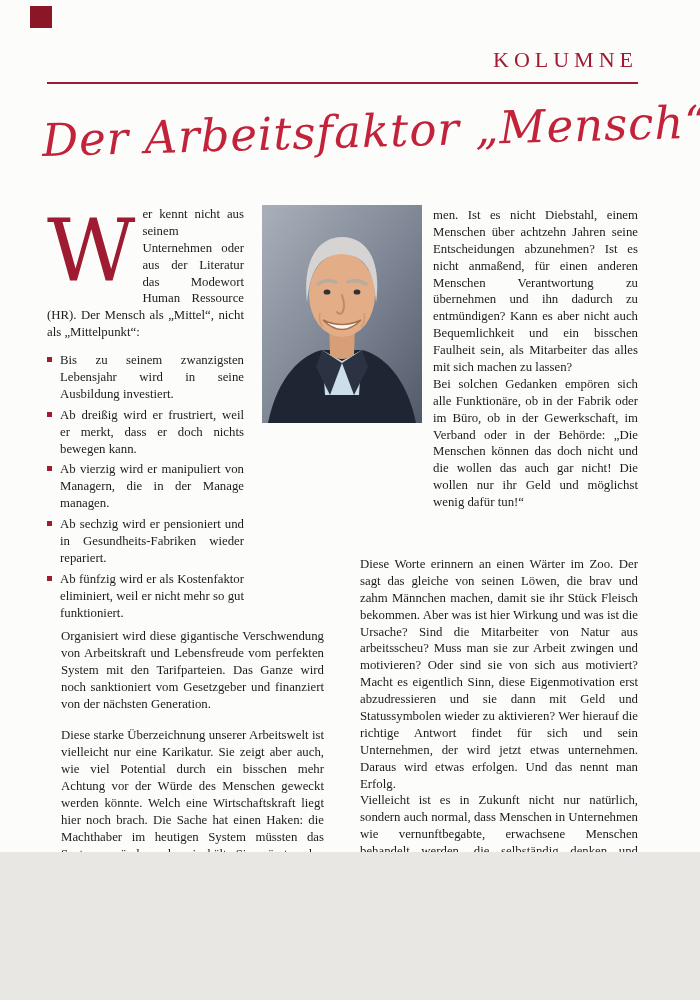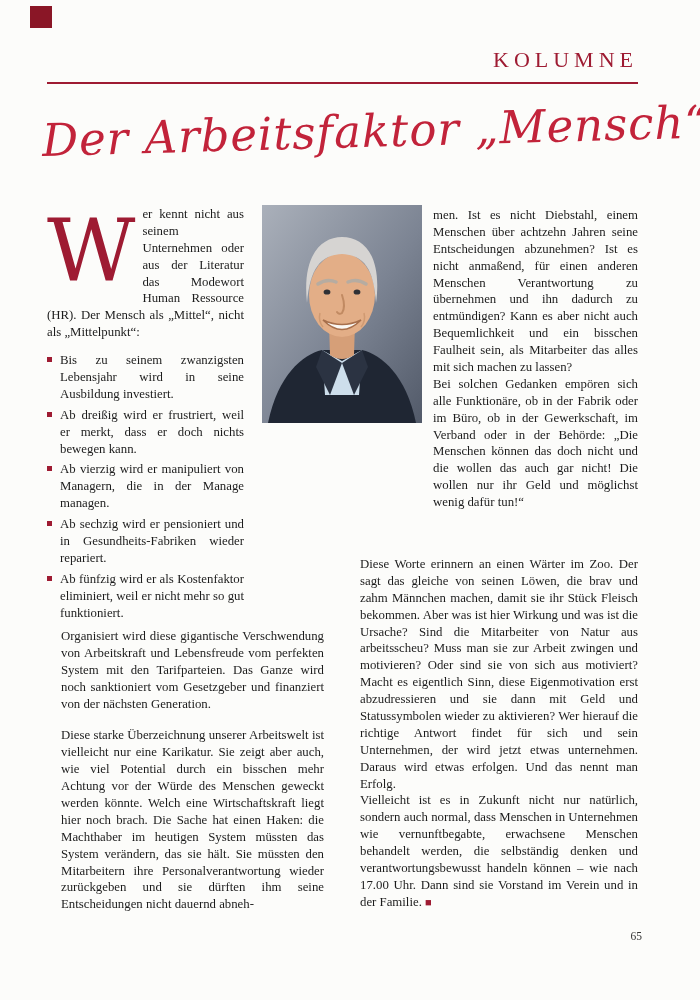--- a/index.html
+++ b/index.html
@@ -1,19 +1,19 @@
 <!DOCTYPE html>
 <html lang="de" style="--accent: #9e1b32; --title-red: #c2233a; --corner: #8a1626; --text: #1c1c1c;"><head>
 <meta charset="utf-8">
 <style>
   html, body { margin: 0; padding: 0; background: #e9e7e4; }
   .sheet {
     position: relative;
     width: 700px;
-    height: 1000px;
+    height: 852px;
     margin: 0 auto;
     background: #fcfcfa;
     overflow: hidden;
     font-family: "Liberation Serif", serif;
     color: var(--text, #1c1c1c);
   }
   .corner-square {
     position: absolute; left: 30px; top: 6px;
     width: 22px; height: 22px;
     background: var(--corner, #8a1626);

